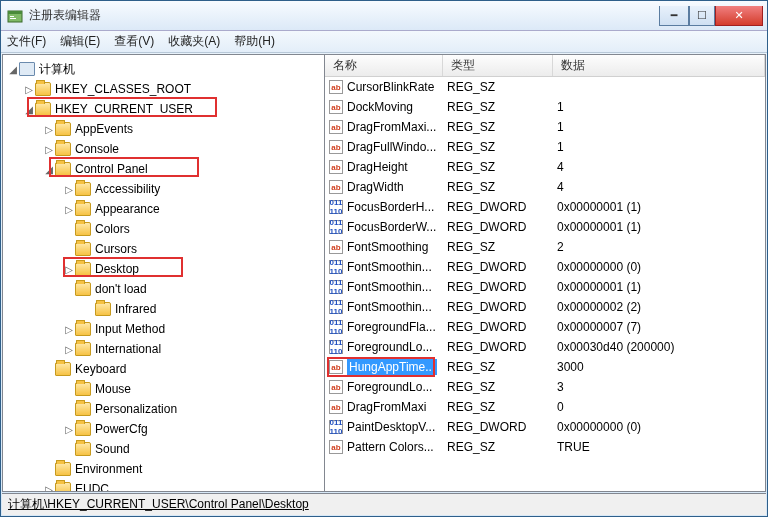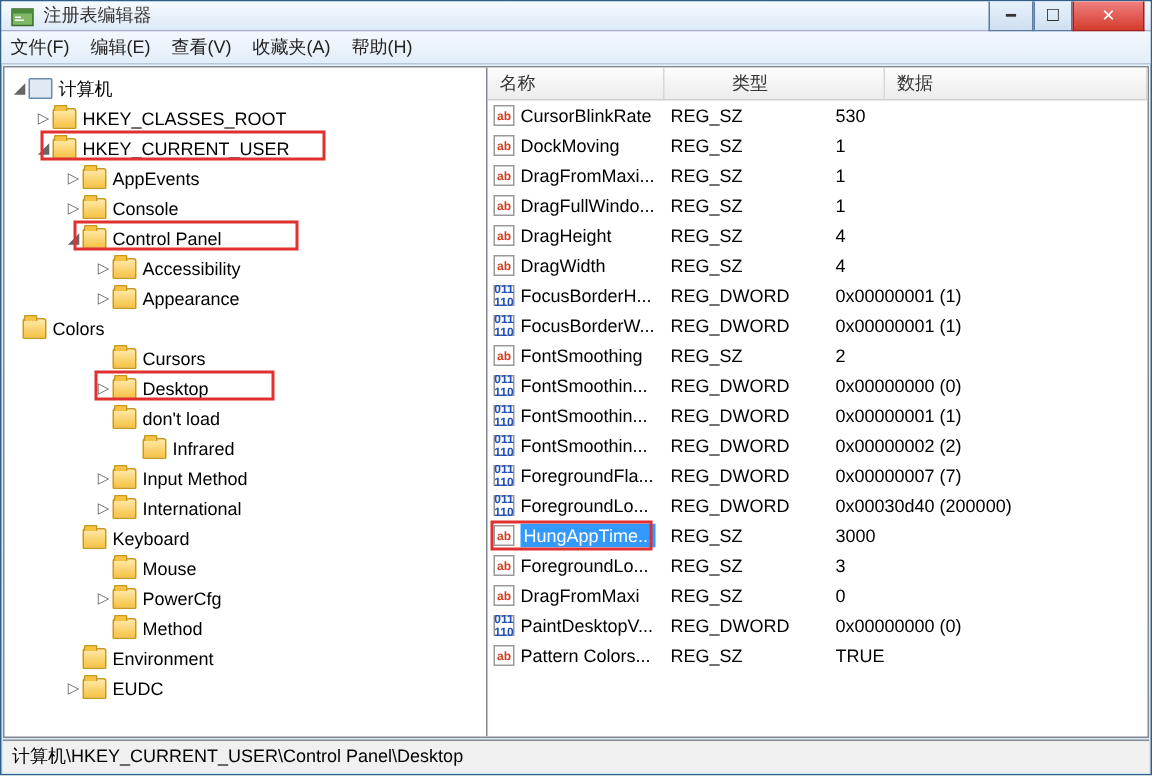--- a/index.html
+++ b/index.html
@@ -1,45 +1,45 @@
 <!DOCTYPE html>
 <html><head>
 <meta charset="utf-8">
 <style>
 * { margin: 0; padding: 0; box-sizing: border-box; font-family: "Microsoft YaHei", Tahoma, sans-serif; font-size: 12px; }
 body { background: #fff; }
 .window { width: 768px; height: 517px; border: 1px solid #2e5f8a; display: flex; flex-direction: column; background: linear-gradient(#eaf3fb,#d7e8f7); }
-.titlebar { height: 20px; display: flex; align-items: center; background: linear-gradient(#f7fbff,#dce9f7); border-bottom: 1px solid #aac; }
+.titlebar { height: 30px; display: flex; align-items: center; background: linear-gradient(#f7fbff,#dce9f7); border-bottom: 1px solid #aac; }
 .titlebar .icon { width: 16px; height: 16px; margin: 0 6px; }
 .titlebar .title { flex: 1; color: #333; }
 .winbtns { display: flex; height: 20px; margin-right: 4px; }
 .winbtn { width: 30px; height: 20px; border: 1px solid #5a7ca0; border-top: none; background: linear-gradient(#e8f1fb,#cfe0f2); display: flex; align-items: center; justify-content: center; font-size: 11px; color: #333; }
 .winbtn.max { width: 26px; }
 .winbtn.close { width: 48px; background: linear-gradient(#f08080,#d43c2c); color: #fff; border-color: #a02020; border-top-right-radius: 0; }
 .menubar { height: 22px; display: flex; align-items: center; padding: 0 6px; gap: 14px; background: linear-gradient(#f3f8fd,#e3eef9); border-bottom: 1px solid #b8c8d8; }
 .menubar span { color: #222; cursor: default; }
 .content { flex: 1; display: flex; background: #fff; border: 1px solid #828790; margin: 1px; overflow: hidden; }
 .tree { width: 322px; overflow: auto; border-right: 1px solid #828790; padding: 4px 0; position: relative; }
 .values { flex: 1; display: flex; flex-direction: column; overflow: hidden; }
 .colhead { height: 22px; display: flex; align-items: center; border-bottom: 1px solid #d0d0d0; background: linear-gradient(#fdfdfd,#ececec); }
 .col { padding-left: 8px; border-right: 1px solid #d8d8d8; height: 100%; display: flex; align-items: center; color: #333; }
 .col.n { width: 118px; }
-.col.t { width: 110px; margin-left: 37px; }
+.col.t { width: 110px; }
 .col.d { flex: 1; }
 .rows { flex: 1; overflow: auto; }
 .row { height: 20px; display: flex; align-items: center; }
 .cell { padding-left: 4px; overflow: hidden; white-space: nowrap; text-overflow: ellipsis; }
 .cell.n { width: 118px; display: flex; align-items: center; gap: 4px; }
 .cell.t { width: 110px; }
 .cell.d { flex: 1; }
 .vicon { width: 14px; height: 14px; border: 1px solid #999; background: #fff; display: flex; align-items: center; justify-content: center; font-size: 8px; font-weight: bold; flex-shrink: 0; }
 .vicon.sz { color: #d04020; }
 .vicon.dw { color: #2050c0; }
 .row.sel .cell.n .txt { background: #3399ff; color: #fff; padding: 1px 2px; }
-.statusbar { height: 22px; background: #f0f0f0; border-top: 1px solid #828790; display: flex; align-items: center; padding: 0 6px; margin: 0 1px 1px 1px; }
+.statusbar { height: 22px; background: #f0f0f0; border-top: 1px solid #828790; display: flex; align-items: center; padding: 0 6px; margin: 0 1px 1px 1px; text-decoration: underline; }
 .tree ul { list-style: none; }
 .tree li { white-space: nowrap; }
 .node { display: flex; align-items: center; height: 20px; }
 .tw { width: 12px; text-align: center; color: #666; font-size: 10px; cursor: default; }
 .folder { width: 16px; height: 14px; background: linear-gradient(#ffe9a8,#f6c244); border: 1px solid #c79a1e; border-radius: 2px 2px 1px 1px; margin-right: 4px; position: relative; flex-shrink: 0; }
 .folder::before { content: ""; position: absolute; top: -3px; left: 0; width: 7px; height: 3px; background: #f6c244; border: 1px solid #c79a1e; border-bottom: none; border-radius: 1px 1px 0 0; }
 .comp { width: 16px; height: 14px; background: #dfeaf5; border: 1px solid #6a8aad; border-radius: 1px; margin-right: 4px; flex-shrink: 0; }
 .redbox { position: absolute; border: 2px solid #e03030; pointer-events: none; }
 </style>
 </head>
@@ -122,21 +122,21 @@
                         </div>
                       </li>
                     <li>
                         <div class="node" style="padding-left:60px">
                           <span class="tw">▷</span>
                           <span class="folder"></span>
                           <span>Appearance</span>
                         </div>
                       </li>
                     <li>
-                        <div class="node" style="">
+                        <div class="node" style="padding-left:60px">
                           <span class="tw"></span>
                           <span class="folder"></span>
                           <span>Colors</span>
                         </div>
                       </li>
                     <li>
                         <div class="node" style="padding-left:60px">
                           <span class="tw"></span>
                           <span class="folder"></span>
                           <span>Cursors</span>
@@ -186,30 +186,37 @@
                       </li>
                     <li>
                         <div class="node" style="padding-left:60px">
                           <span class="tw"></span>
                           <span class="folder"></span>
                           <span>Mouse</span>
                         </div>
                       </li>
                     <li>
                         <div class="node" style="padding-left:60px">
+                          <span class="tw"></span>
+                          <span class="folder"></span>
+                          <span>Personalization</span>
+                        </div>
+                      </li>
+                    <li>
+                        <div class="node" style="padding-left:60px">
                           <span class="tw">▷</span>
                           <span class="folder"></span>
                           <span>PowerCfg</span>
                         </div>
                       </li>
                     <li>
                         <div class="node" style="padding-left:60px">
                           <span class="tw"></span>
                           <span class="folder"></span>
-                          <span>Method</span>
+                          <span>Sound</span>
                         </div>
                       </li>
                   </ul>
                 </li>
                 <li>
                     <div class="node" style="padding-left:40px">
                       <span class="tw"></span>
                       <span class="folder"></span>
                       <span>Environment</span>
                     </div>
@@ -238,21 +245,20 @@
         <div class="col d">数据</div>
       </div>
       <div class="rows" id="rows" style="position:relative">
         <div class="redbox" style="left:2px;top:280px;width:108px;height:20px"></div>
       <div class="row">
             <div class="cell n">
               <span class="vicon sz">ab</span>
               <span class="txt">CursorBlinkRate</span>
             </div>
             <div class="cell t">REG_SZ</div>
-            <div class="cell d">530</div>
           </div>
           <div class="row">
             <div class="cell n">
               <span class="vicon sz">ab</span>
               <span class="txt">DockMoving</span>
             </div>
             <div class="cell t">REG_SZ</div>
             <div class="cell d">1</div>
           </div>
           <div class="row">

